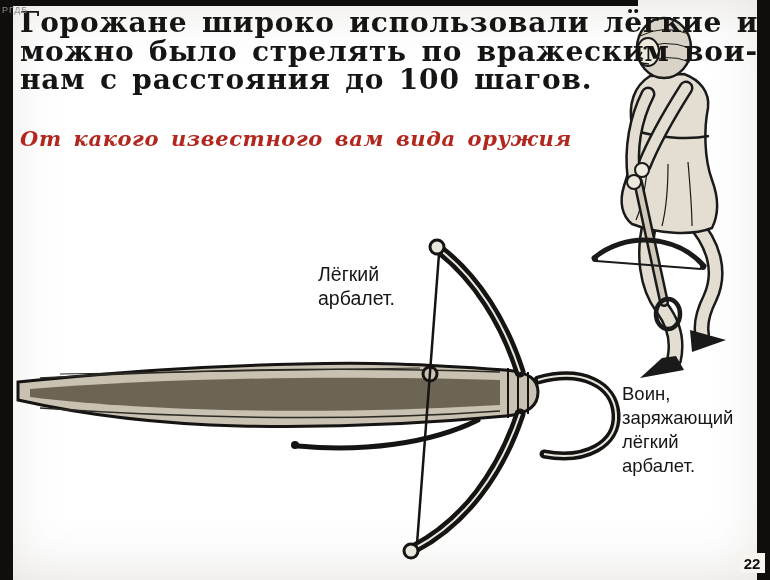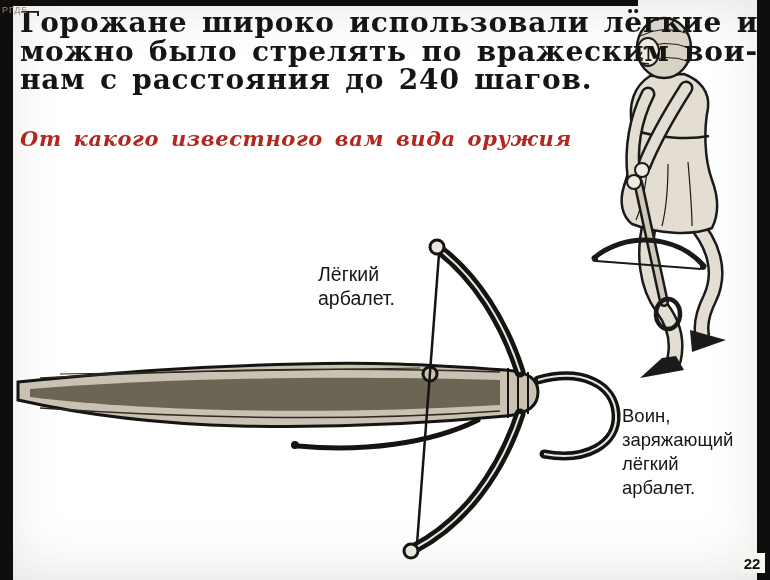--- a/index.html
+++ b/index.html
@@ -29,21 +29,21 @@
     position:absolute; left:20px; top:124px; z-index:3;
     color:#b3271e; font-weight:bold; font-style:italic;
     font-size:21px; line-height:30px; letter-spacing:0.6px; word-spacing:4px;
   }
   .label {
     position:absolute; z-index:3; color:#171614;
     font-family:"Liberation Sans", sans-serif; font-weight:normal;
   }
   .label span { display:block; white-space:nowrap; }
   .label-crossbow { left:318px; top:262px; font-size:19.5px; line-height:24px; }
-  .label-warrior  { left:622px; top:404px; font-size:18.5px; line-height:24px; }
+  .label-warrior  { left:622px; top:382px; font-size:18.5px; line-height:24px; }
   .page-number {
     position:absolute; right:5px; bottom:7px; z-index:6;
     width:26px; height:20px; background:#f6f4ef; color:#111;
     font-family:"Liberation Sans", sans-serif; font-weight:bold; font-size:15px;
     display:flex; align-items:center; justify-content:center;
   }
   .crossbow-svg { position:absolute; left:0px; top:222px; z-index:1; }
   .warrior-svg  { position:absolute; left:588px; top:10px; z-index:2; }
 </style>
 </head>
@@ -53,21 +53,21 @@
 
   <div class="edge edge-left"></div>
   <div class="edge edge-right"></div>
   <div class="edge-top"></div>
 
   <span class="watermark">РГДБ</span>
 
   <div class="paragraph">
     <span class="line">Горожане широко использовали лёгкие и</span>
     <span class="line">можно было стрелять по вражеским вои-</span>
-    <span class="line">нам с расстояния до 240 шагов.</span>
+    <span class="line">нам с расстояния до 100 шагов.</span>
   </div>
 
   <div class="question">
     <span class="line">От какого известного вам вида оружия</span>
   </div>
 
   <svg class="crossbow-svg" width="640" height="358" viewBox="0 0 640 358">
     <g>
       <path d="M 18 160 C 120 150, 200 144, 300 142 C 370 140, 420 142, 505 148
                C 530 150, 538 158, 538 170 C 538 184, 528 192, 506 194

